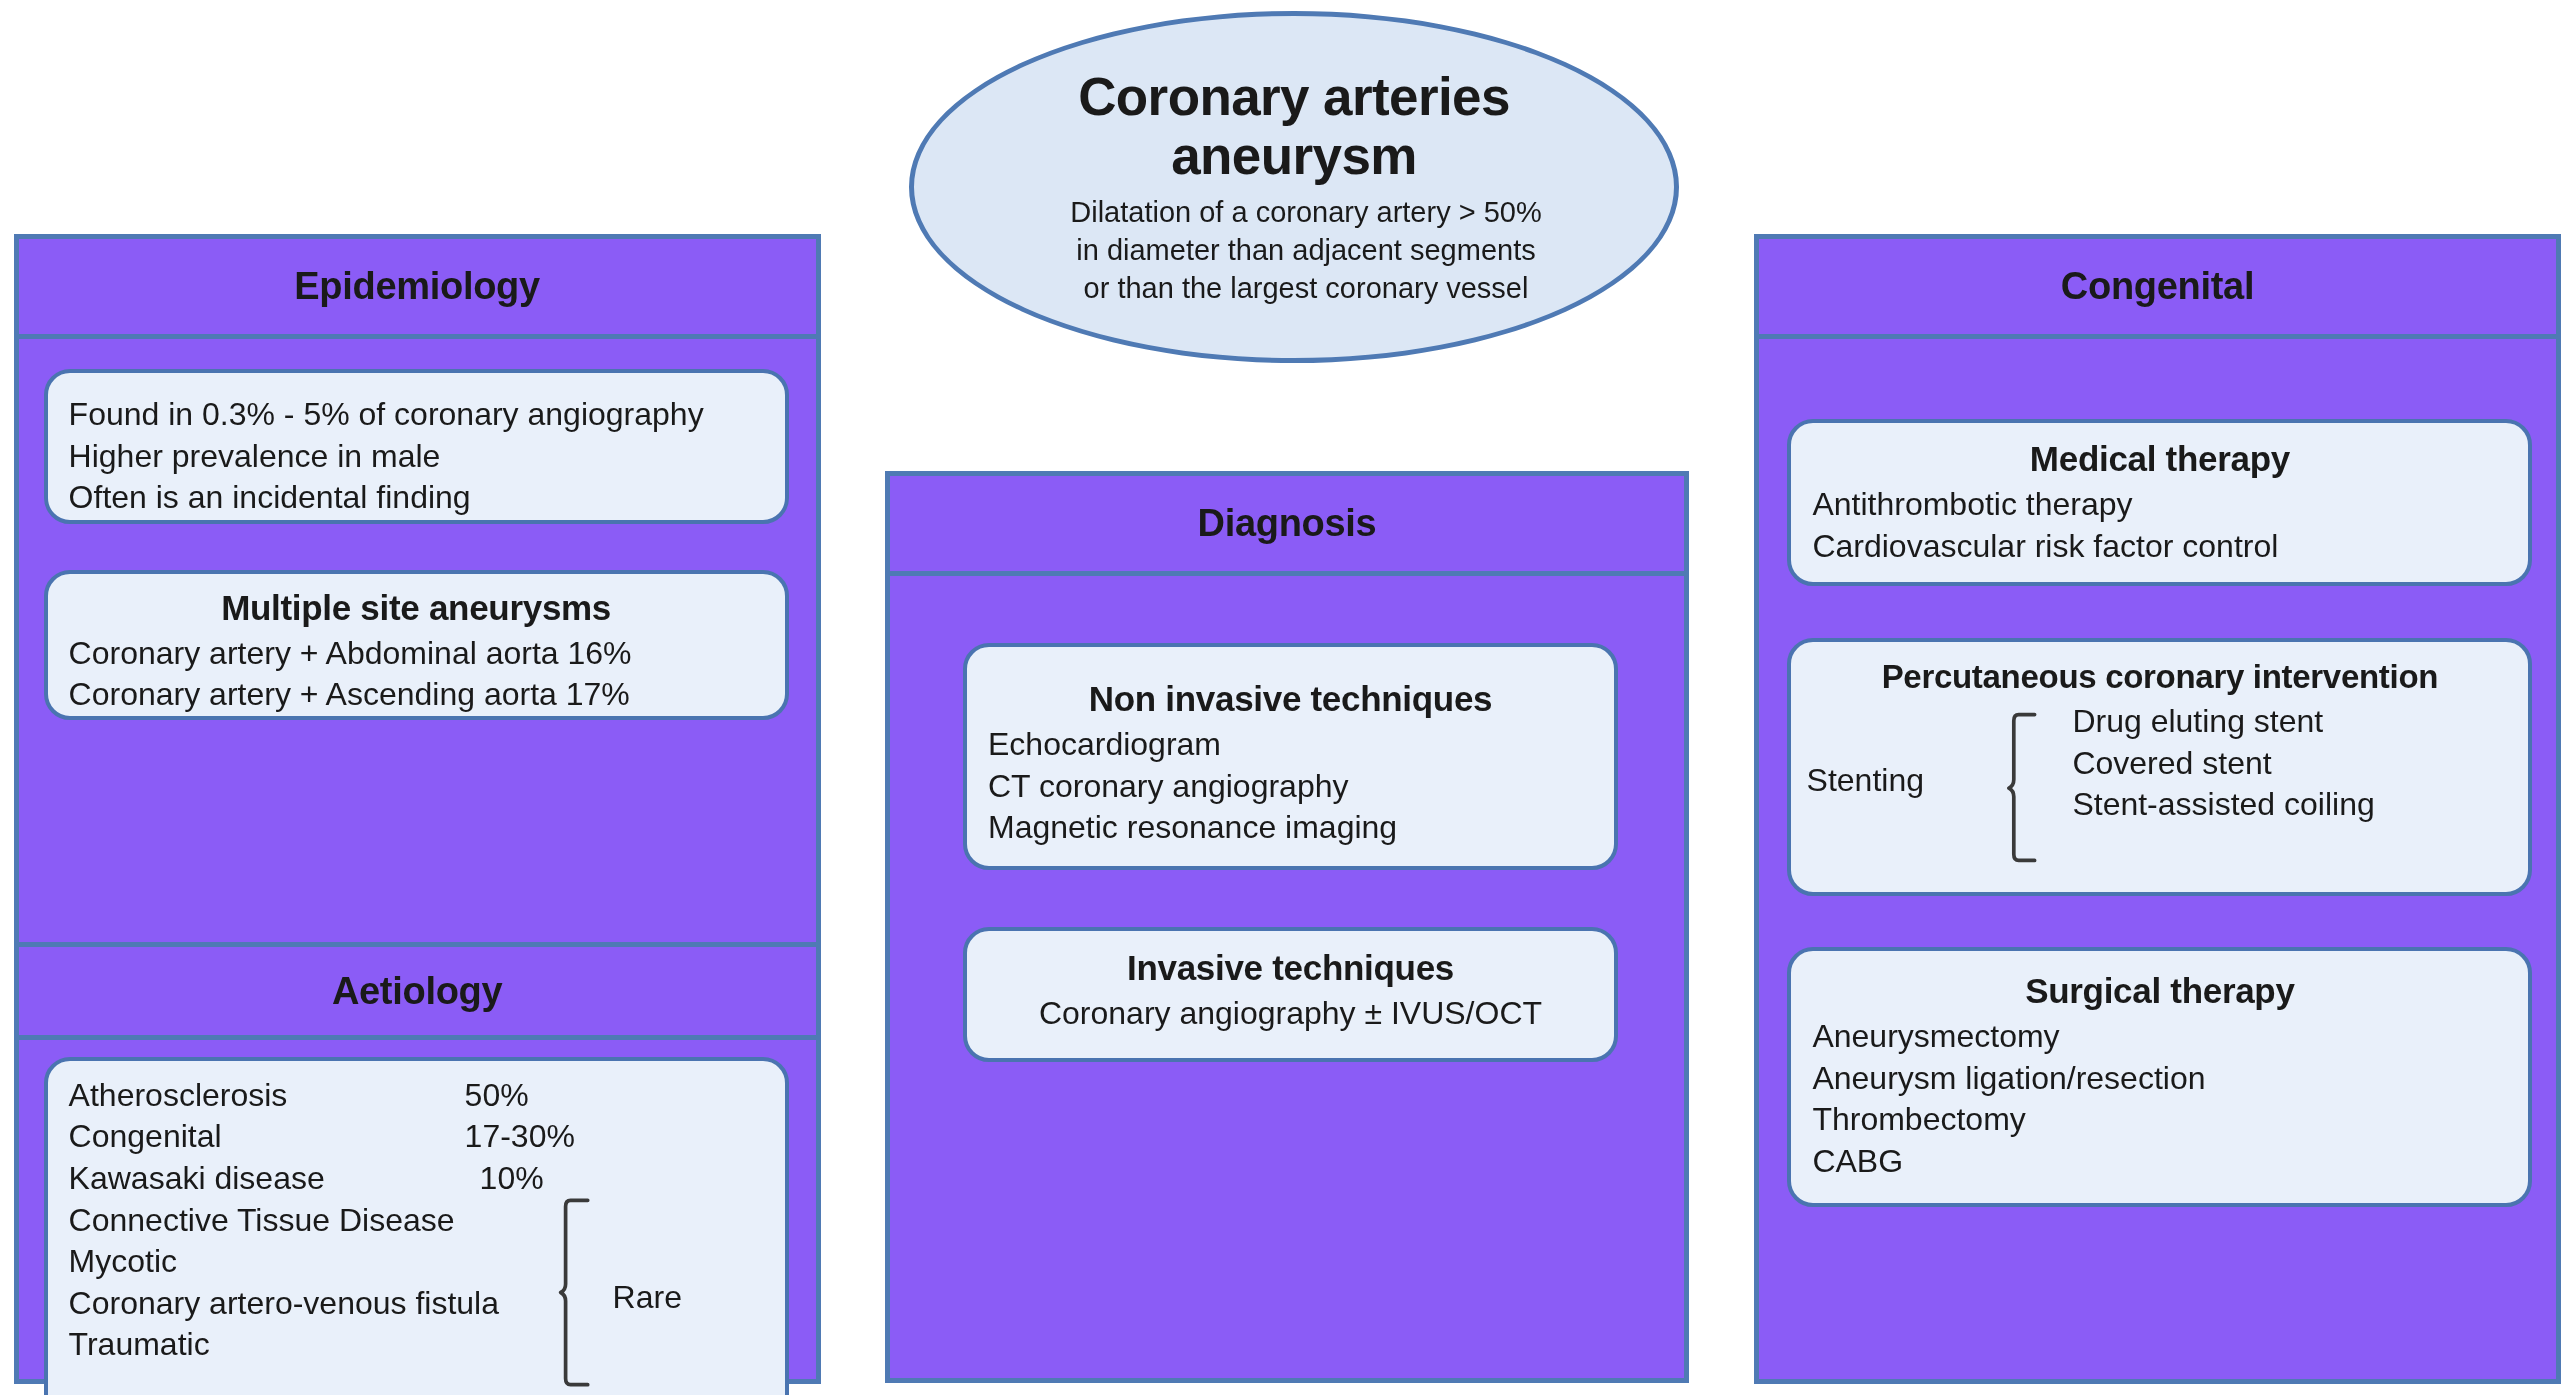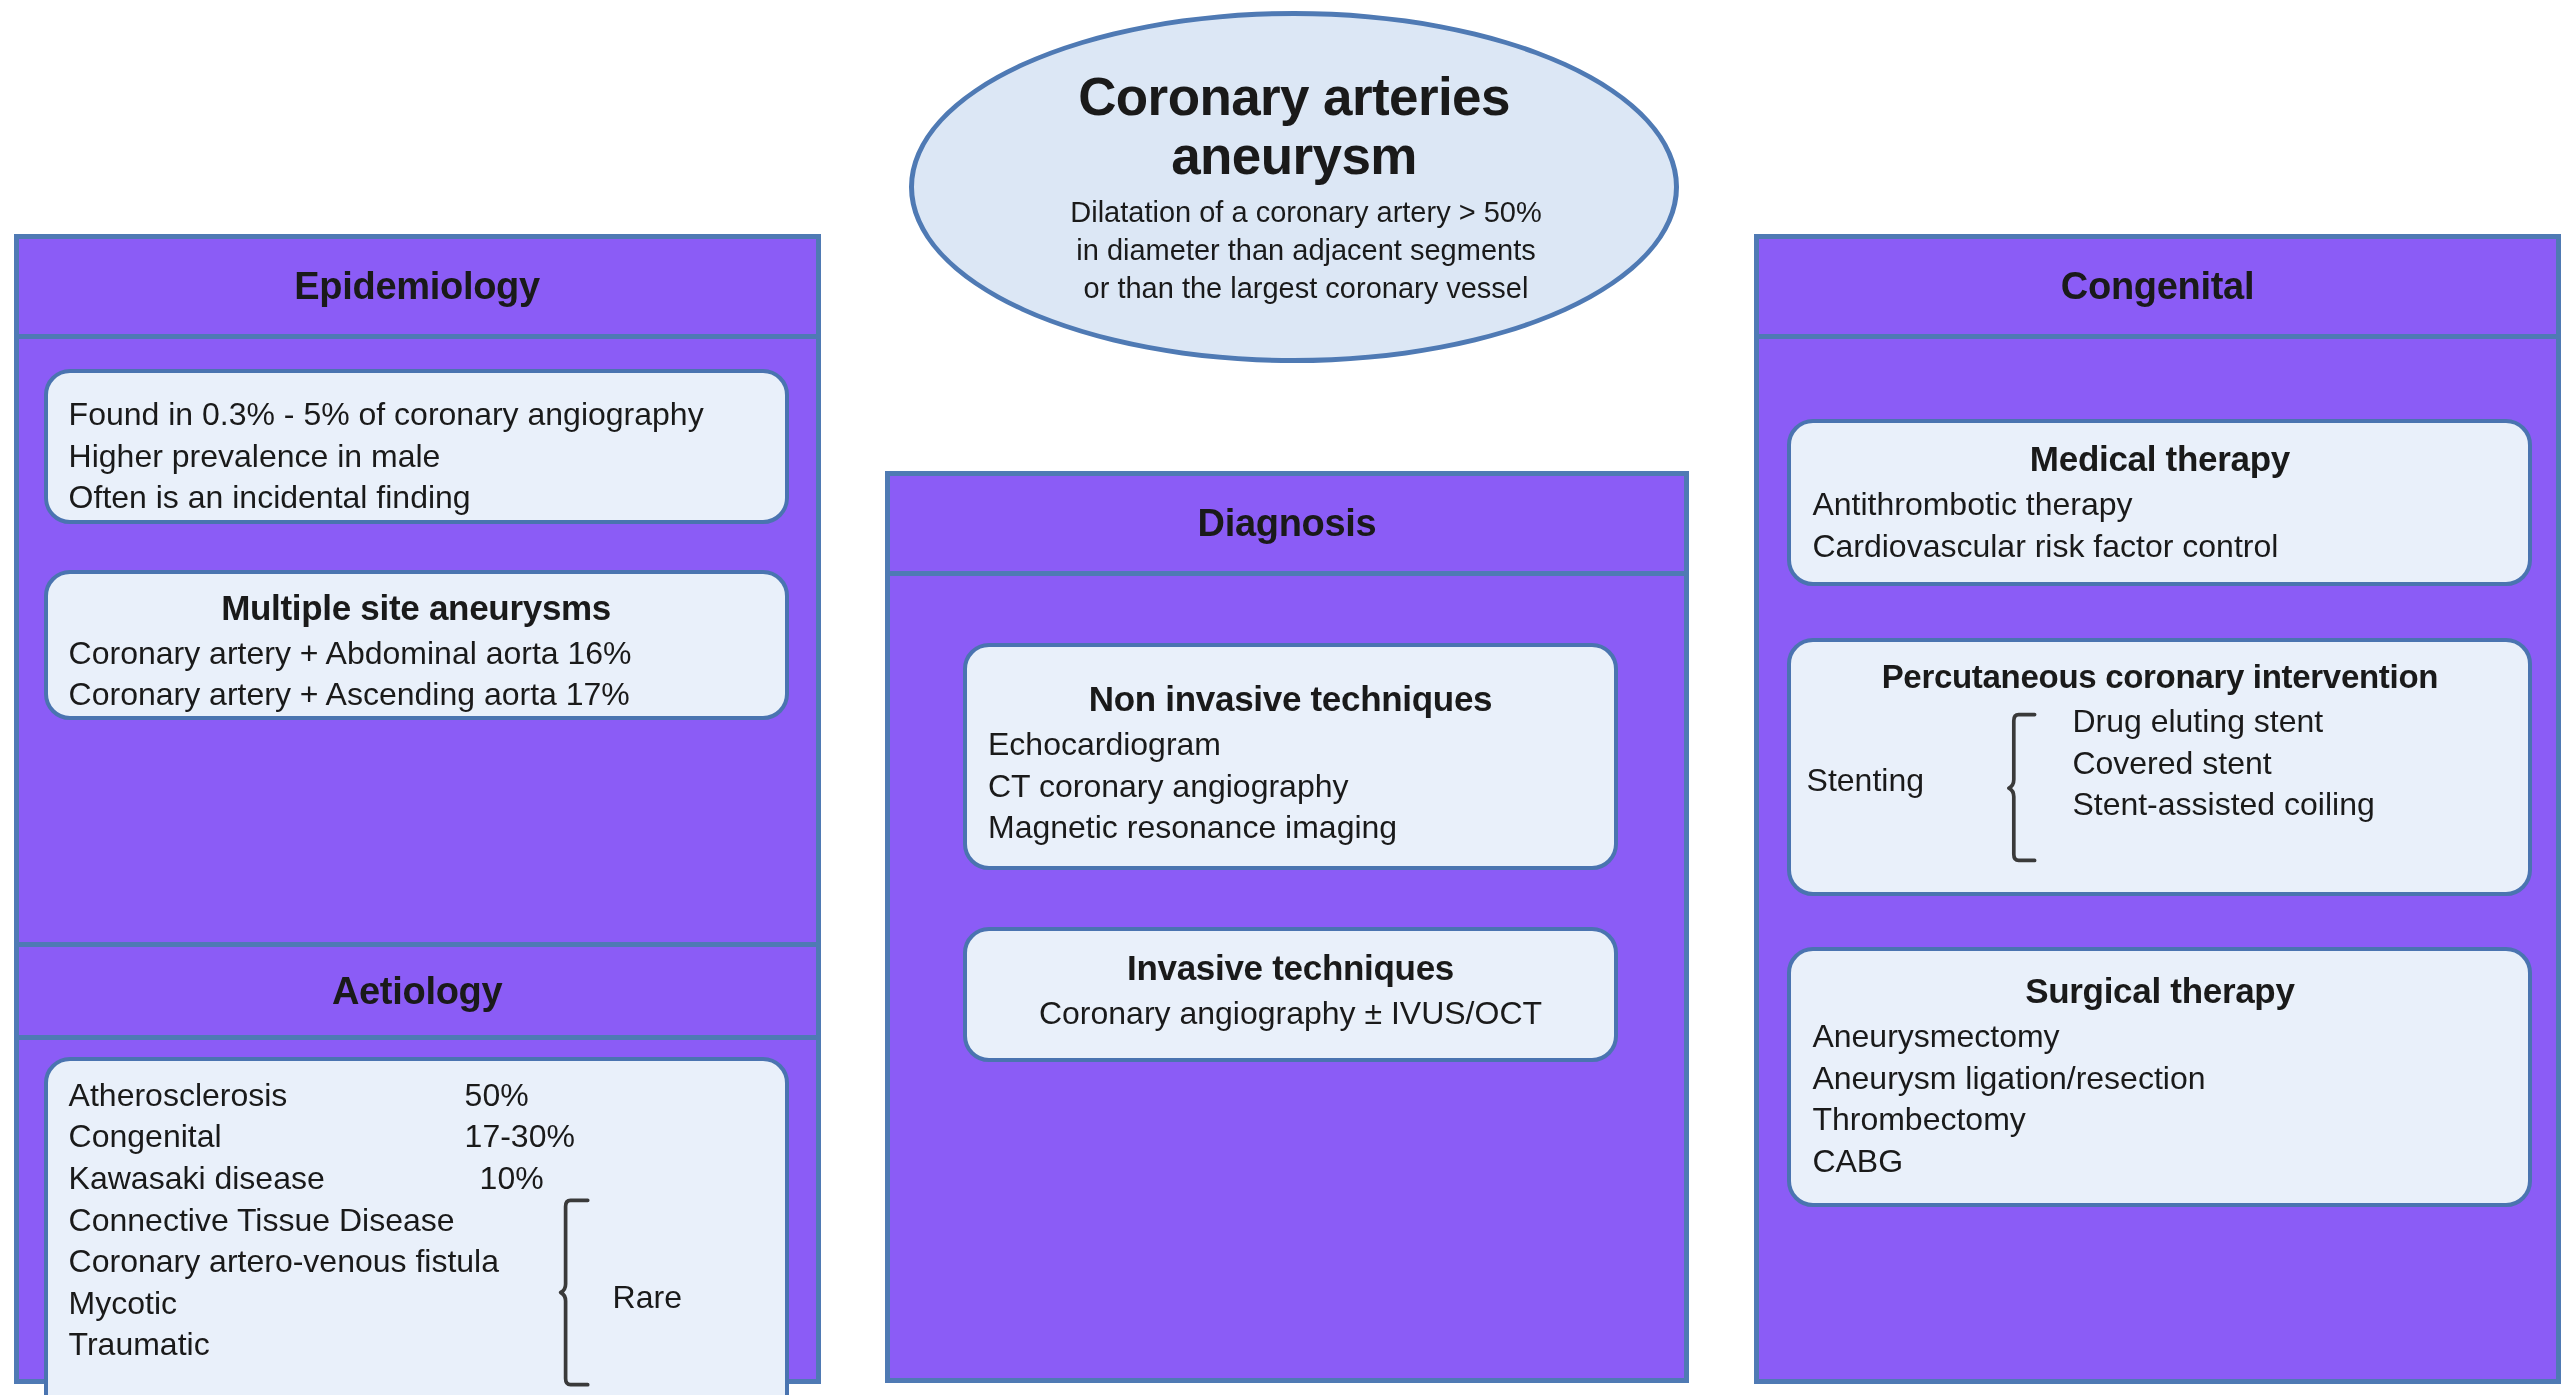--- a/index.html
+++ b/index.html
@@ -210,22 +210,22 @@
           <span class="kv-value">17-30%</span>
         </div>
         <div class="kv-row">
           <span class="kv-label">Kawasaki disease</span>
           <span class="kv-value" style="padding-left:15px;">10%</span>
         </div>
 
         <div class="brace-group" style="height:185px;">
           <div style="line-height:1.42;">
             <div class="line">Connective Tissue Disease</div>
+            <div class="line">Mycotic</div>
             <div class="line">Coronary artero-venous fistula</div>
-            <div class="line">Mycotic</div>
             <div class="line">Traumatic</div>
           </div>
 
           <svg class="brace-svg" style="left:488px; top:-3.7px;" width="43" height="193" viewBox="0 0 70 312">
             <path d="M 50 6 L 22 6 Q 14 6 14 16 L 14 142 Q 14 152 6 156 Q 14 160 14 170 L 14 296 Q 14 306 22 306 L 50 306" fill="none" stroke="#3a3a3a" stroke-width="6" stroke-linecap="round" stroke-linejoin="round"></path>
           </svg>
 
           <span class="brace-label" style="left:544px; top:79px;">Rare</span>
         </div>
 

